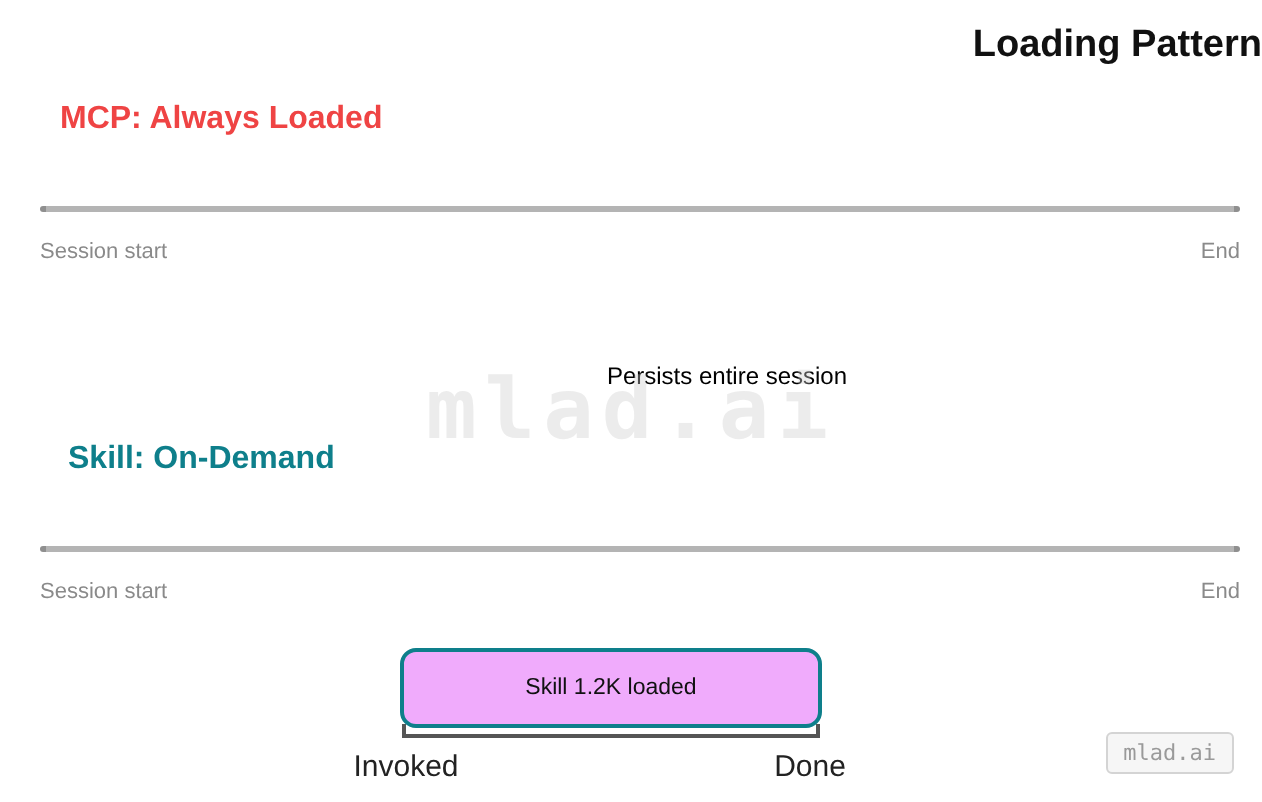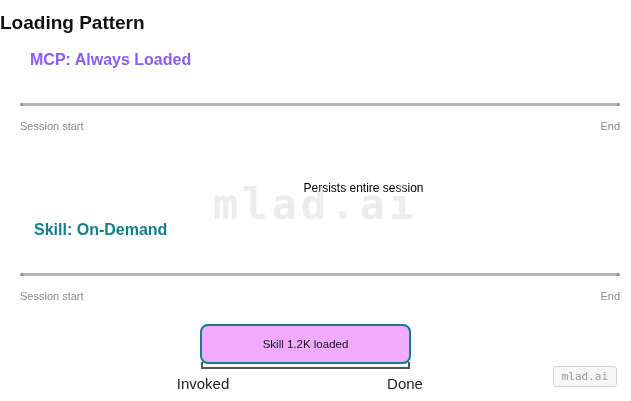--- a/index.html
+++ b/index.html
@@ -1,25 +1,25 @@
 <!DOCTYPE html>
 <html><head>
 <meta charset="utf-8">
 <style>
   html,body{margin:0;padding:0;background:#ffffff;}
   .canvas{
     position:relative;width:631px;height:401px;background:#ffffff;overflow:hidden;
     font-family:"Liberation Sans",sans-serif;color:#111;
   }
   .title{
-    position:absolute;top:12px;left:0;width:100%;text-align:left;
+    position:absolute;top:12px;left:0;width:100%;text-align:right;
     font-size:19px;font-weight:600;color:#111;
   }
   .section-heading{position:absolute;font-size:16px;font-weight:600;}
-  .mcp-heading{left:30px;top:51px;color:#8b5cf6;}
+  .mcp-heading{left:30px;top:51px;color:#ef4444;}
   .skill-heading{left:34px;top:221px;color:#0e7f8b;}
   .tl-label{position:absolute;font-size:11px;color:#8a8a8a;margin-top:32px;}
   .tl-line{
     position:absolute;left:20px;width:600px;height:3px;background:#b4b4b4;
     border-radius:2px;border-left:3px solid #8f8f8f;border-right:3px solid #8f8f8f;
     box-sizing:border-box;
   }
   .mcp-box{
     position:absolute;left:20px;top:122px;width:600px;height:50px;box-sizing:border-box;
     background:#fbddc2;border:2px solid #e2571c;border-radius:10px;

